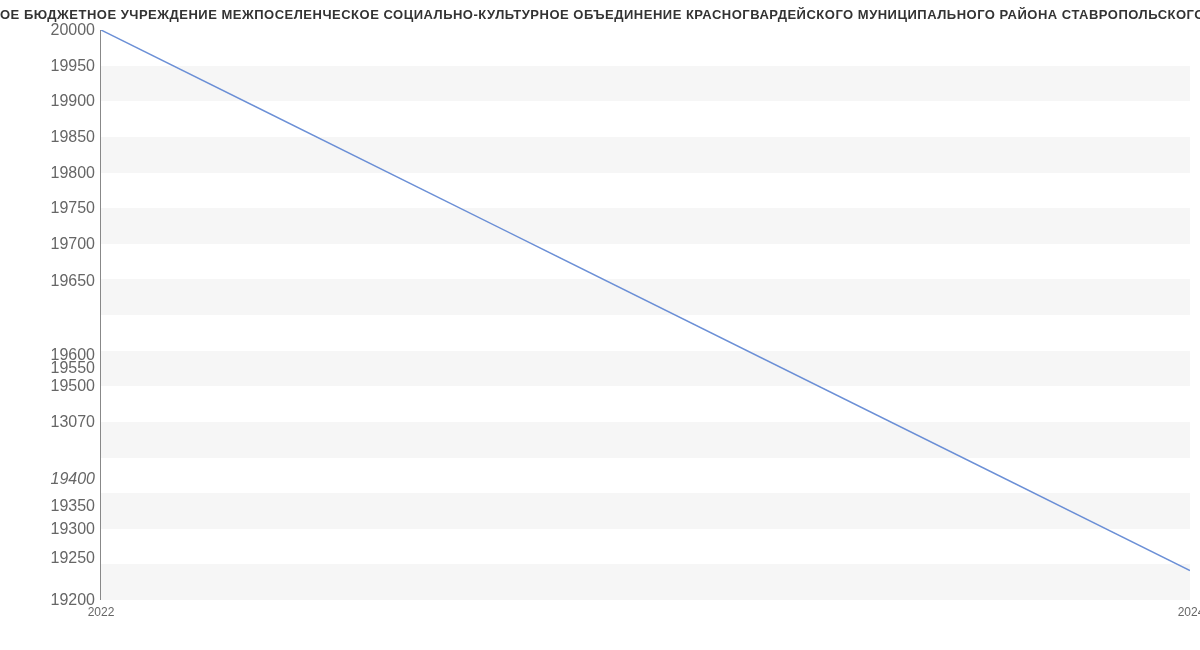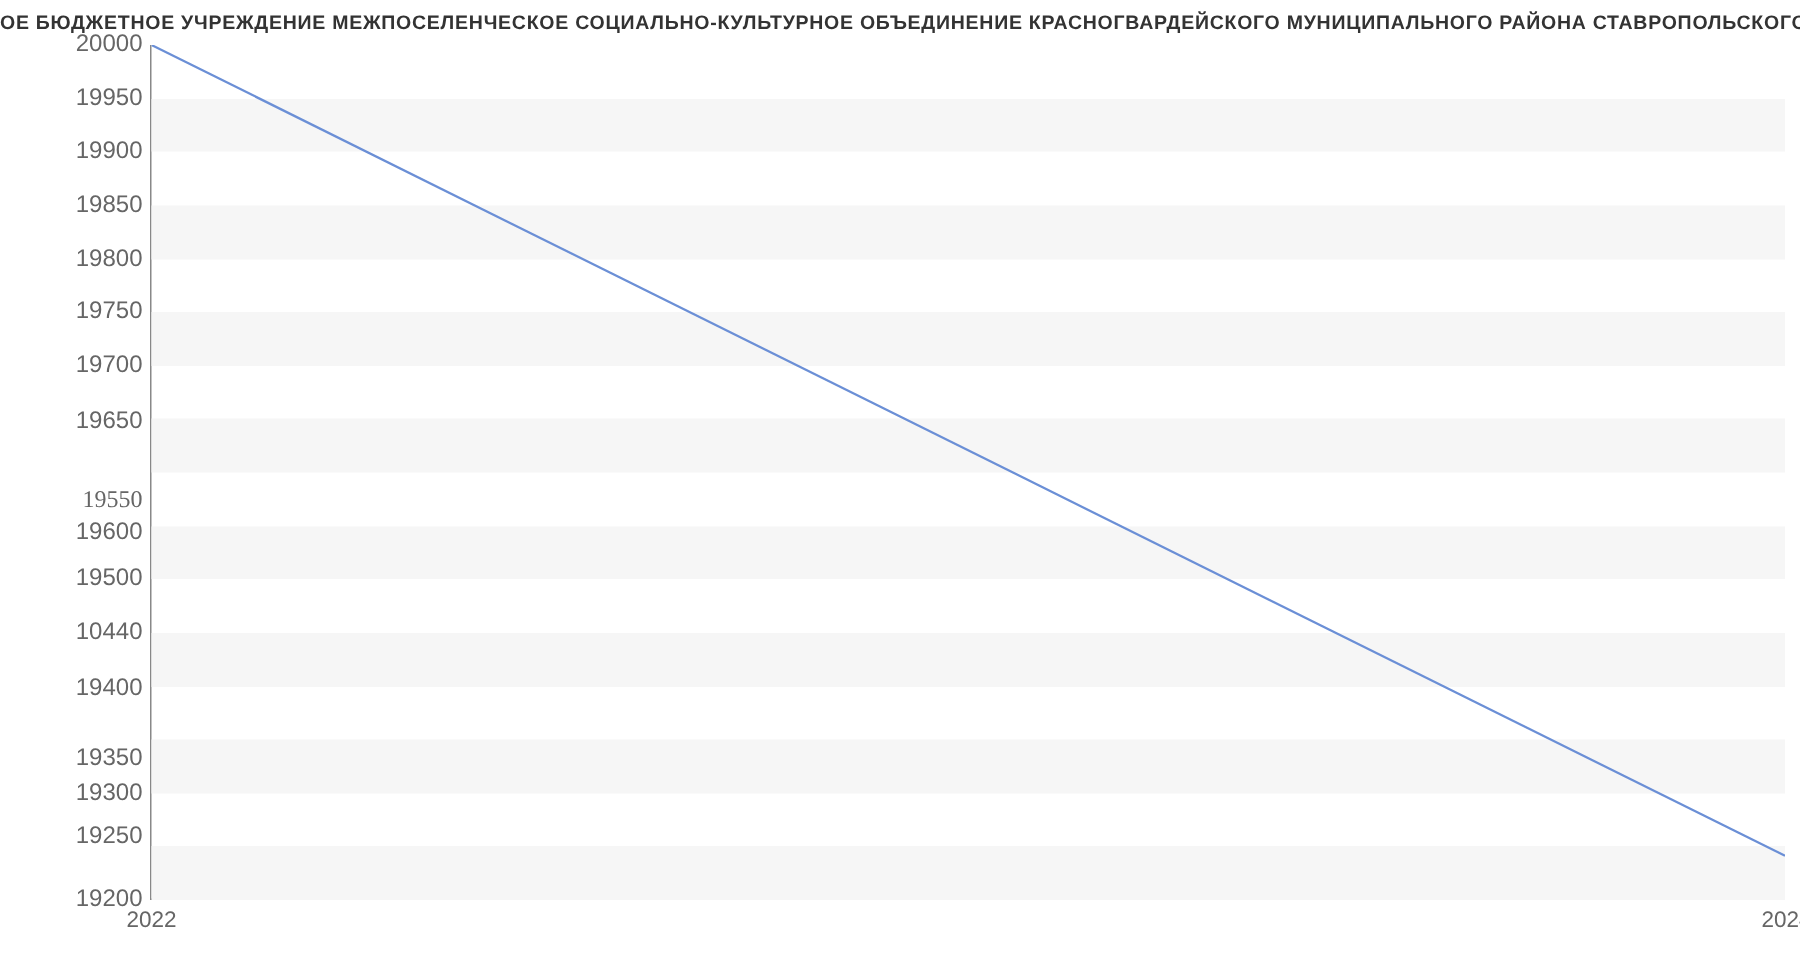--- a/index.html
+++ b/index.html
@@ -51,21 +51,21 @@
       margin-right: 6px;
       font-size: 16px;
       color: #666;
       transform: translateY(-50%);
       text-align: right;
     }
     .x-tick-label {
       position: absolute;
       top: 100%;
       margin-top: 6px;
-      font-size: 15px;
+      font-size: 12px;
       color: #666;
       transform: translateX(-50%);
     }
     .line-svg {
       position: absolute;
       top: 0;
       left: 0;
       width: 100%;
       height: 100%;
     }
@@ -85,24 +85,24 @@
       <div class="grid-band" style="top: 391.875px; height: 35.625px;"></div>
       <div class="grid-band" style="top: 463.125px; height: 35.625px;"></div>
       <div class="grid-band" style="top: 534.375px; height: 35.625px;"></div>
     <svg class="line-svg" viewBox="0 0 1090 570" preserveAspectRatio="none">
       <polyline id="series-line" fill="none" stroke-width="1.5" points="0,0 1090,541.5" stroke="#6b8fd6"></polyline>
     </svg>
   <div class="y-tick-label" style="top: 570px;">19200</div>
       <div class="y-tick-label" style="top: 528px;">19250</div>
       <div class="y-tick-label" style="top: 498.75px;">19300</div>
       <div class="y-tick-label" style="top: 448px; margin-top: 28px;">19350</div>
-      <div class="y-tick-label" style="top: 429px;">19400</div>
-      <div class="y-tick-label" style="top: 391.875px;">10440</div>
+      <div class="y-tick-label" style="top: 449px; font-style: italic;">19400</div>
+      <div class="y-tick-label" style="top: 391.875px;">13070</div>
       <div class="y-tick-label" style="top: 356.25px;">19500</div>
-      <div class="y-tick-label" style="top: 304px; font-family: Liberation Serif, serif;">19550</div>
+      <div class="y-tick-label" style="top: 338px;">19550</div>
       <div class="y-tick-label" style="top: 285px; margin-top: 40px;">19600</div>
       <div class="y-tick-label" style="top: 251px;">19650</div>
       <div class="y-tick-label" style="top: 213.75px;">19700</div>
       <div class="y-tick-label" style="top: 178.125px;">19750</div>
       <div class="y-tick-label" style="top: 142.5px;">19800</div>
       <div class="y-tick-label" style="top: 106.875px; margin-left: 20px;">19850</div>
       <div class="y-tick-label" style="top: 71.25px; text-align: center;">19900</div>
       <div class="y-tick-label" style="top: 35.625px;">19950</div>
       <div class="y-tick-label" style="top: 0px;">20000</div>
       <div class="x-tick-label" style="left: 0px;">2022</div>

